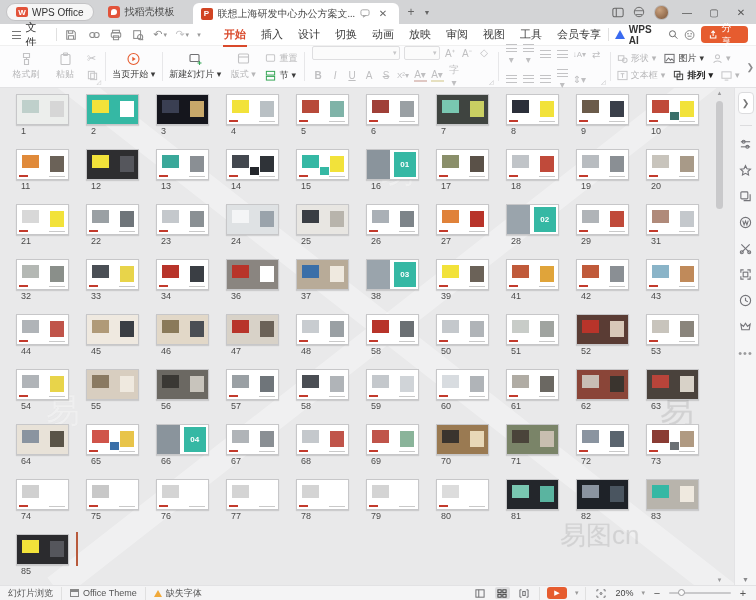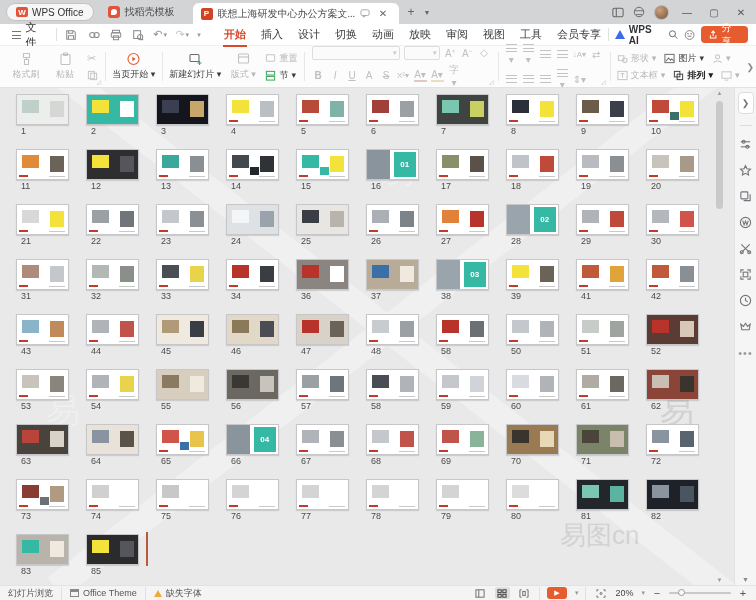--- a/index.html
+++ b/index.html
@@ -622,29 +622,20 @@
             <div class="thumb" style="background: rgb(255, 255, 255);">
               <div class="blk" style="left: 9%; top: 16%; width: 34%; height: 46%; background: rgb(176, 180, 184);"></div>
               <div class="blk" style="right: 8%; top: 22%; width: 28%; height: 54%; background: rgb(192, 74, 58);"></div>
               <div class="redbar" style="background: rgb(194, 58, 44);"></div>
               <div class="grayline"></div>
             </div>
             <div class="num">29</div>
           </div>
           <div class="cell">
             <div class="thumb" style="background: rgb(255, 255, 255);">
-              <div class="blk" style="left: 9%; top: 16%; width: 34%; height: 46%; background: rgb(180, 184, 188);"></div>
-              <div class="blk" style="right: 8%; top: 22%; width: 28%; height: 54%; background: rgb(208, 84, 74);"></div>
-              <div class="redbar" style="background: rgb(194, 58, 44);"></div>
-              <div class="grayline"></div>
-            </div>
-            <div class="num">30</div>
-          </div>
-          <div class="cell">
-            <div class="thumb" style="background: rgb(255, 255, 255);">
               <div class="blk" style="left: 9%; top: 16%; width: 34%; height: 46%; background: rgb(176, 138, 122);"></div>
               <div class="blk" style="right: 8%; top: 22%; width: 28%; height: 54%; background: rgb(196, 200, 204);"></div>
               <div class="redbar" style="background: rgb(194, 58, 44);"></div>
               <div class="grayline"></div>
             </div>
             <div class="num">31</div>
           </div>
           <div class="cell">
             <div class="thumb" style="background: rgb(255, 255, 255);">
               <div class="blk" style="left: 9%; top: 16%; width: 34%; height: 46%; background: rgb(180, 184, 180);"></div>

